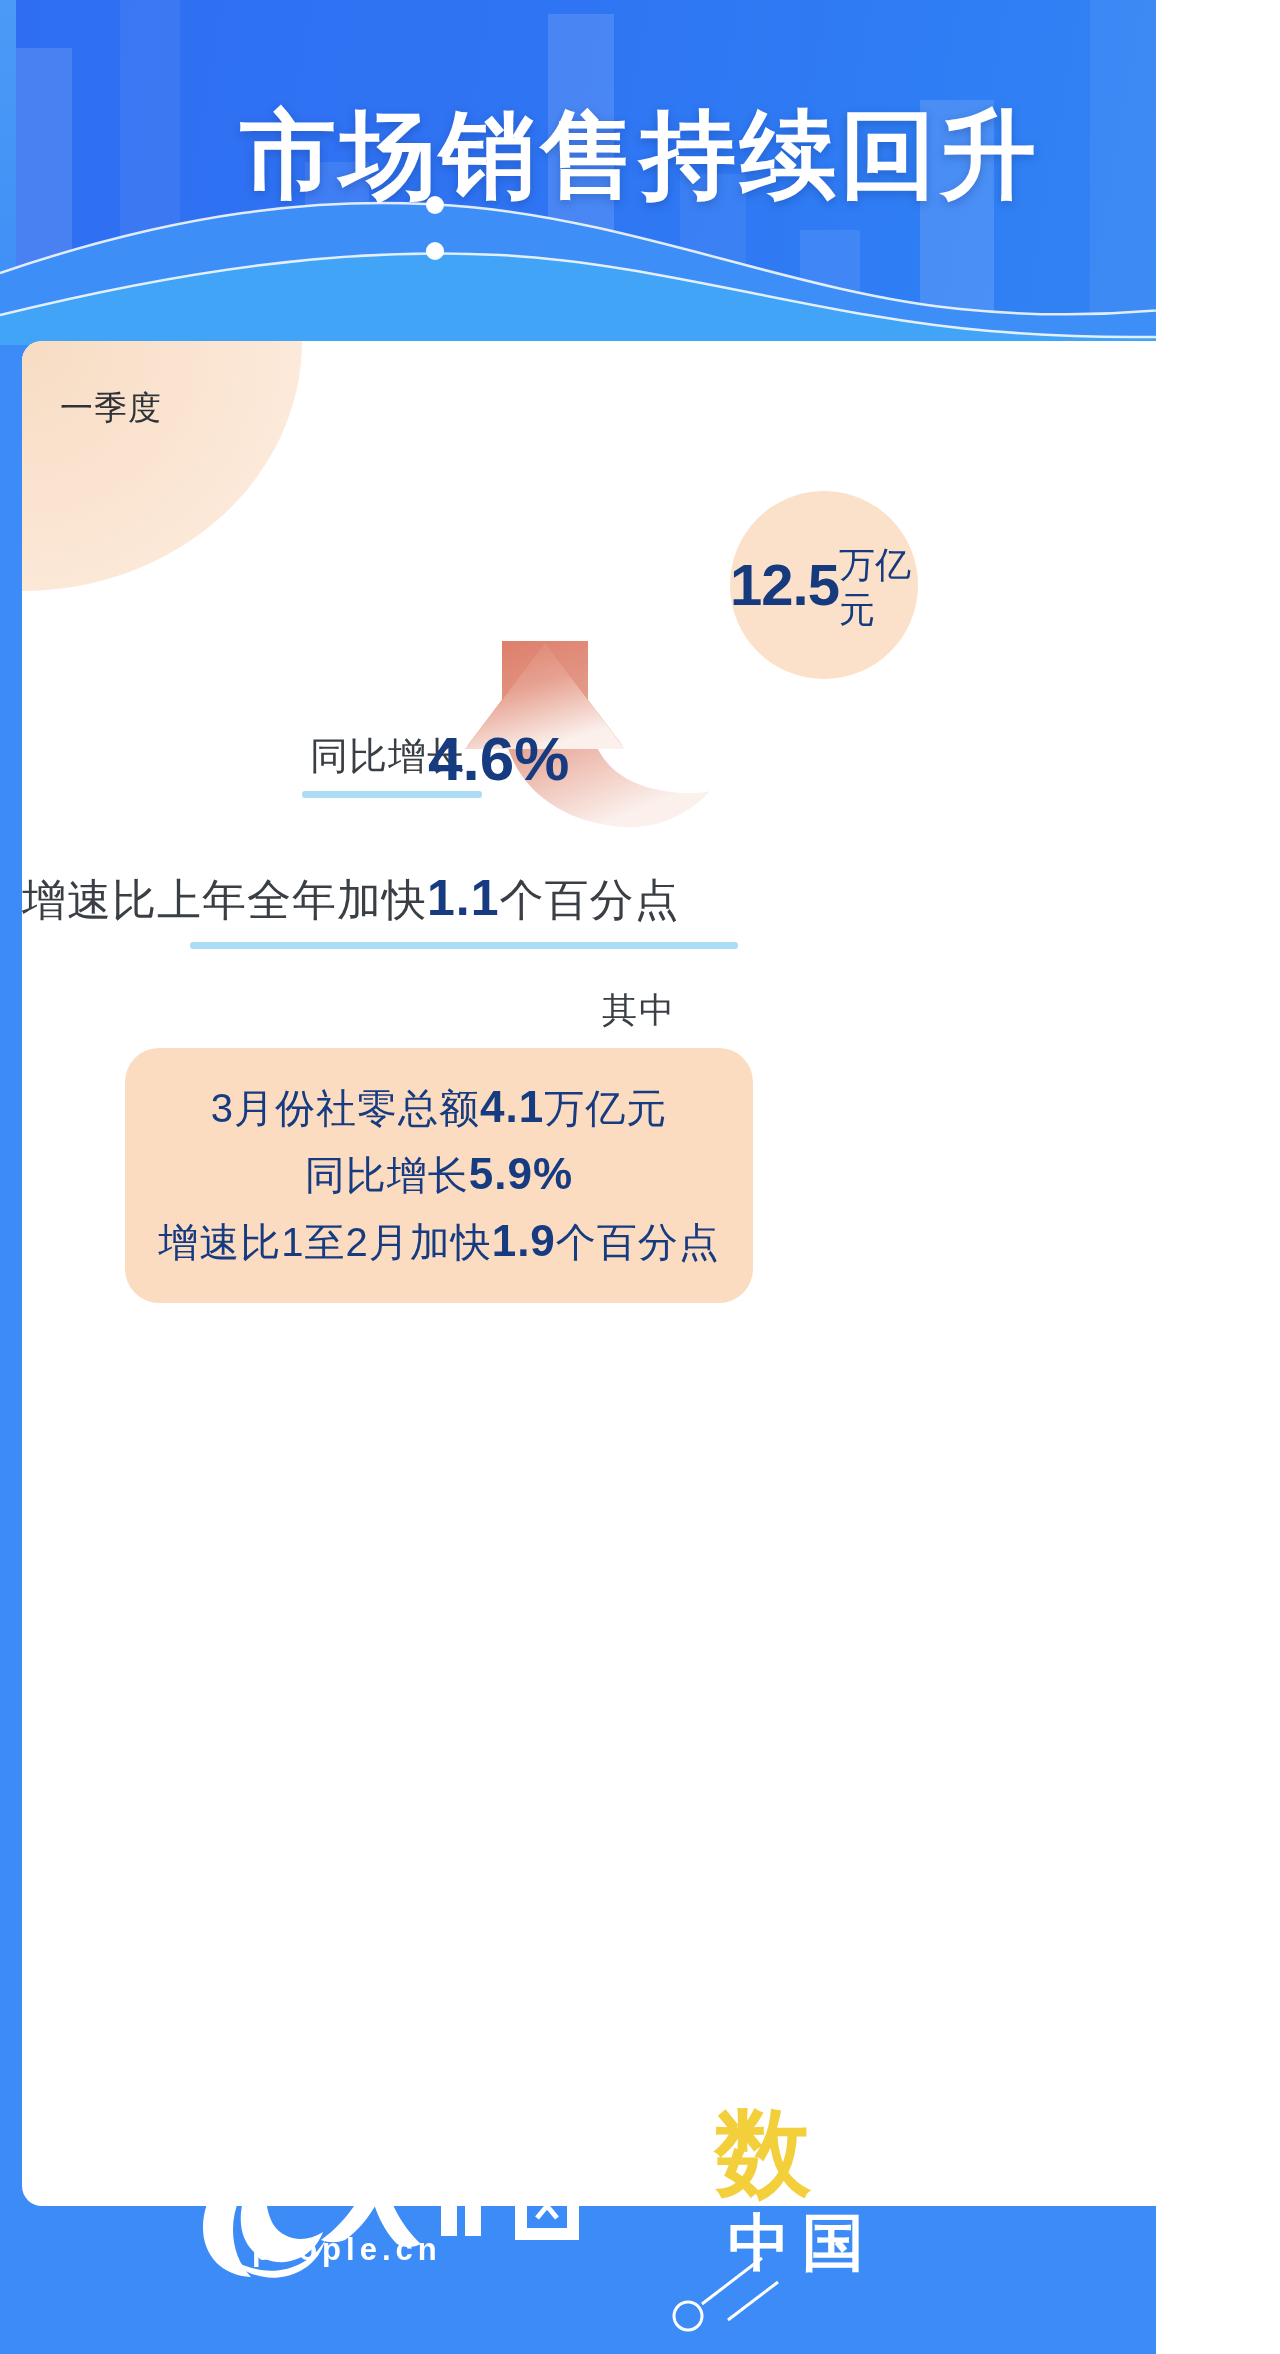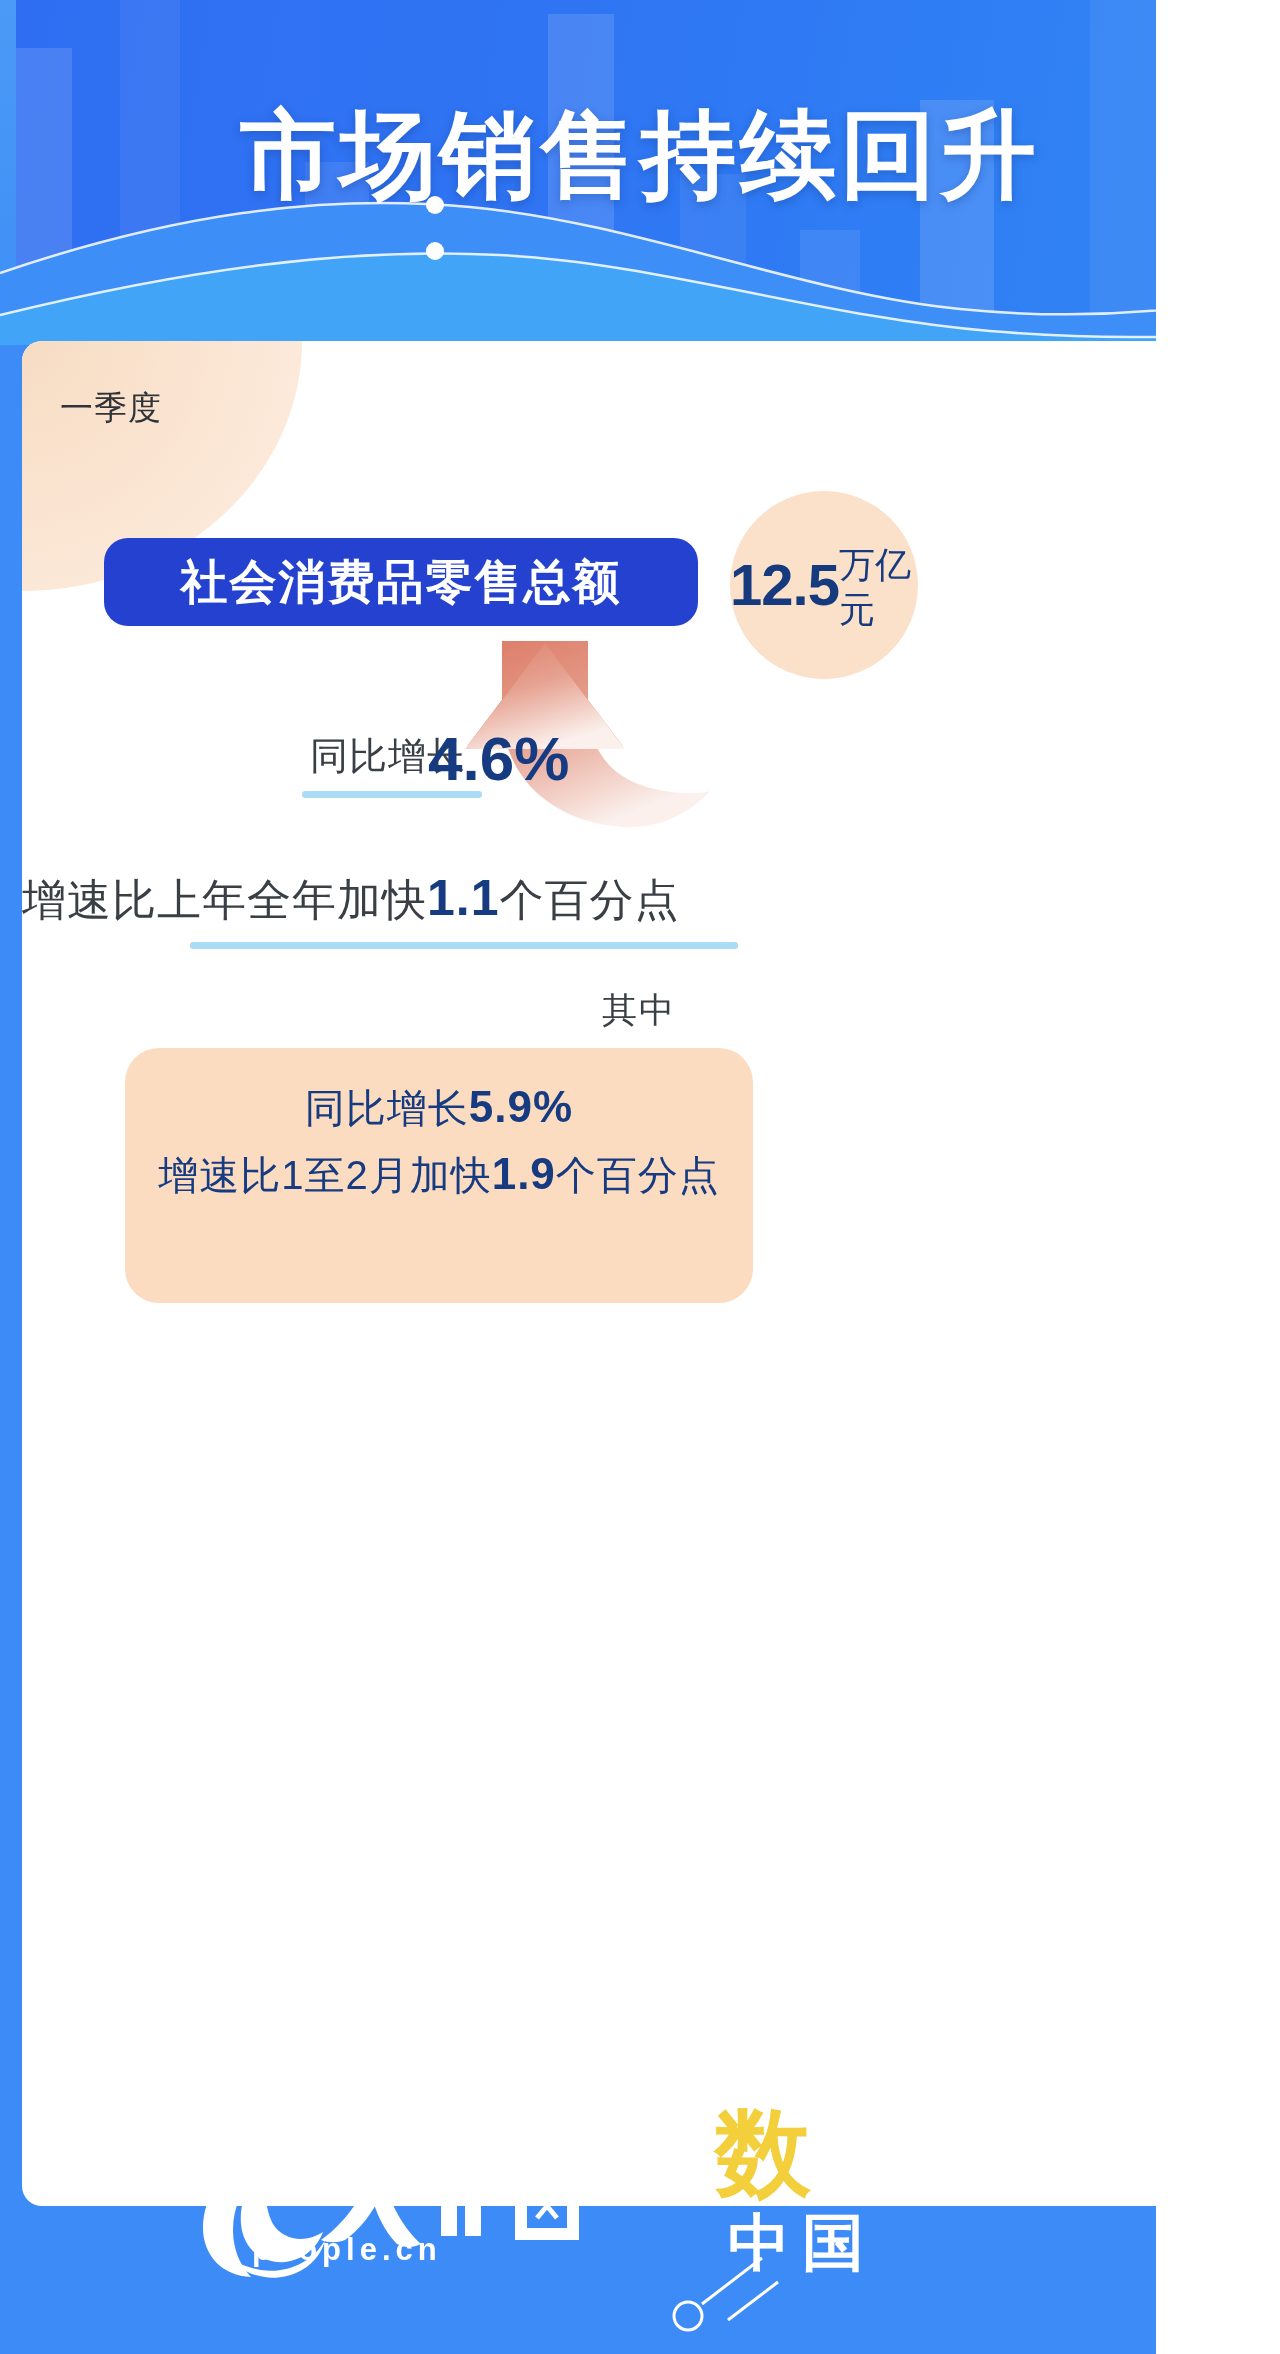--- a/index.html
+++ b/index.html
@@ -181,21 +181,20 @@
       <circle cx="435" cy="66" r="9" fill="#ffffff"></circle>
     </svg>
   </div>
 
   <div class="card">
 
     <div class="corner-blob"></div>
     <div class="corner-label">一季度</div>
 
     <div class="row-pill">
-      <div class="pill">社会消费品零售总额</div>
       <div class="bubble">
         <span class="bubble-num">12.5</span>
         <span class="bubble-unit">万亿元</span>
       </div>
     </div>
 
     <div class="growth">
       <svg class="arrow-svg" width="300" height="190" viewBox="0 0 300 190">
         <defs>
           <linearGradient id="argrad" x1="0" y1="0" x2="0.45" y2="1">
@@ -216,20 +215,23 @@
 
     <div class="speedline">
       <span>增速比上年全年加快</span><b>1.1</b><span>个百分点</span>
     </div>
     <div class="speed-underline"></div>
 
     <div class="qizhong">其中</div>
 
     <div class="peachbox">
       <div class="pline">
+        <span>3月份社零总额</span><b>4.1</b><span>万亿元</span>
+      </div>
+      <div class="pline">
         <span>同比增长</span><b>5.9%</b><span></span>
       </div>
       <div class="pline">
         <span>增速比1至2月加快</span><b>1.9</b><span>个百分点</span>
       </div>
     </div>
 
   </div>
 
   <div class="footer">

